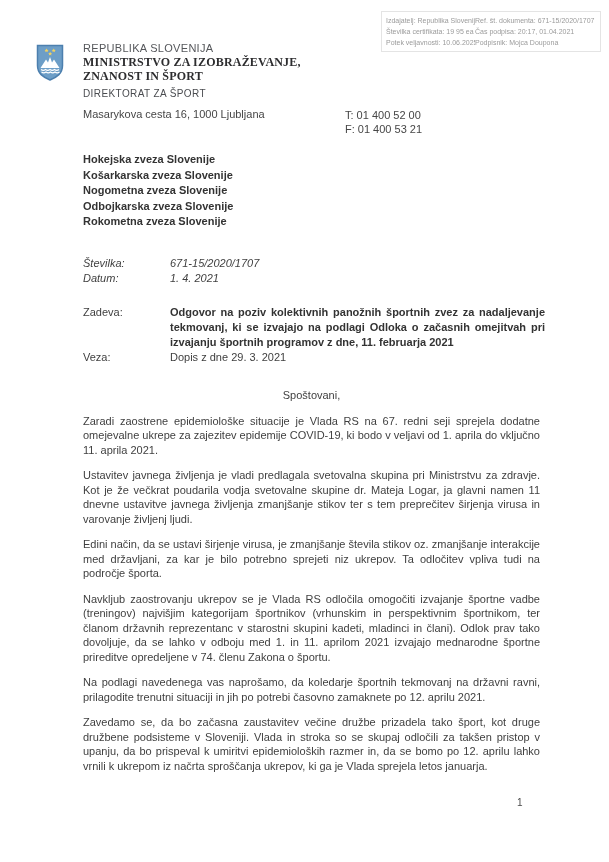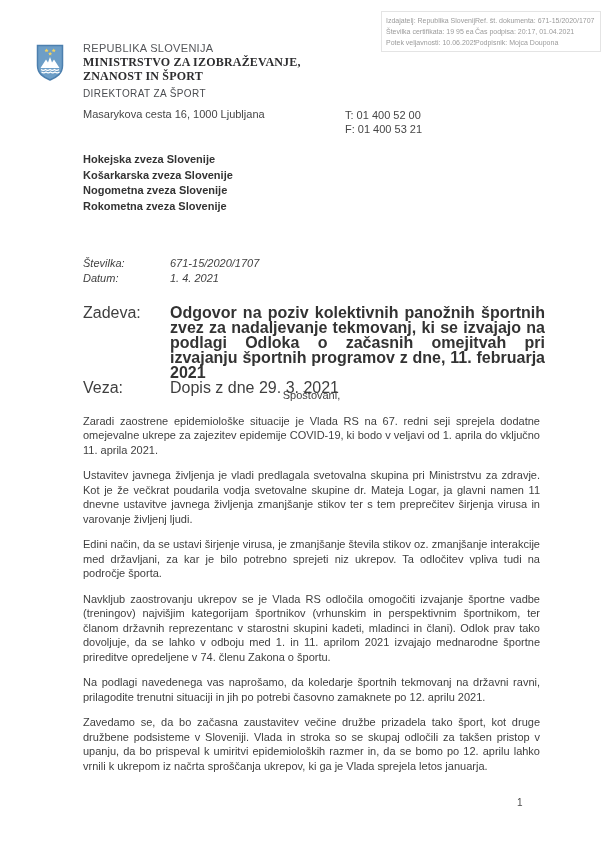--- a/index.html
+++ b/index.html
@@ -36,21 +36,21 @@
 
   
   .address{position:absolute;left:83px;top:108px;font-size:11px;color:#464646;}
   .phones{position:absolute;left:345px;top:108px;font-size:11px;line-height:14px;color:#464646;}
 
   
   .recipients{position:absolute;left:83px;top:152px;font-size:11px;font-weight:bold;line-height:15.5px;color:#333;}
 
   
   .meta1{position:absolute;left:83px;top:256px;display:grid;grid-template-columns:87px auto;font-size:11px;line-height:15px;font-style:italic;}
-  .meta2{position:absolute;left:83px;top:305px;width:462px;display:grid;grid-template-columns:87px auto;font-size:16px;line-height:15px;}
+  .meta2{position:absolute;left:83px;top:305px;width:462px;display:grid;grid-template-columns:87px auto;font-size:11px;line-height:15px;}
   .meta-label{color:#3f3f3f;}
   .meta-value{color:#3f3f3f;}
   .meta-value.bold{font-weight:bold;text-align:justify;color:#333;}
 
   
   .letter-body{position:absolute;left:83px;top:388px;width:457px;font-size:11px;line-height:14.5px;color:#3f3f3f;}
   .letter-body p{margin:0 0 11px 0;text-align:justify;}
   .letter-body p.salutation{text-align:center;}
 
   .pagenum{position:absolute;left:517px;top:797px;font-size:10px;color:#4a4a4a;}
@@ -98,20 +98,21 @@
   <div class="address">Masarykova cesta 16, 1000 Ljubljana</div>
   <div class="phones">
     <div>T: 01 400 52 00</div>
     <div>F: 01 400 53 21</div>
   </div>
 
   <div class="recipients">
     <div>Hokejska zveza Slovenije</div>
     <div>Košarkarska zveza Slovenije</div>
     <div>Nogometna zveza Slovenije</div>
+    <div>Odbojkarska zveza Slovenije</div>
     <div>Rokometna zveza Slovenije</div>
   </div>
 
   <div class="meta1">
     <div class="meta-label">Številka:</div>
     <div class="meta-value">671-15/2020/1707</div>
     <div class="meta-label">Datum:</div>
     <div class="meta-value">1. 4. 2021</div>
   </div>
 

